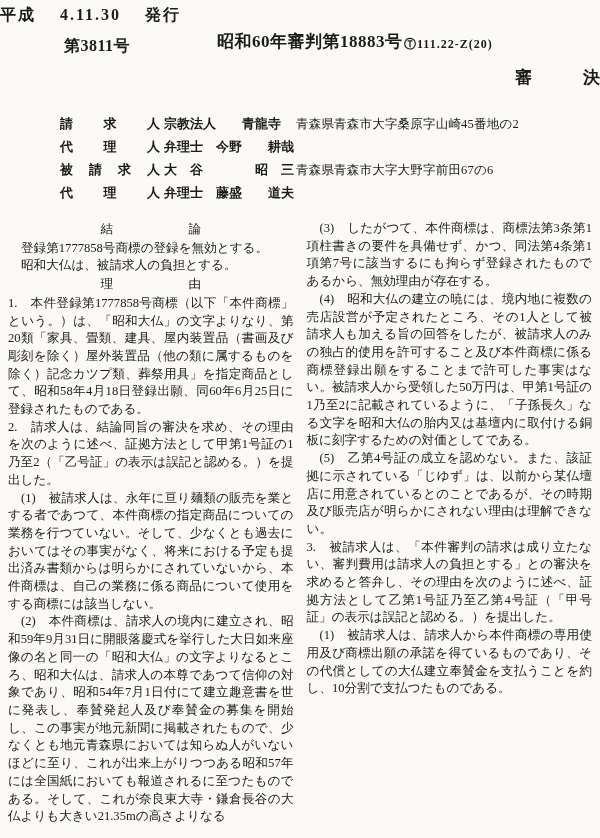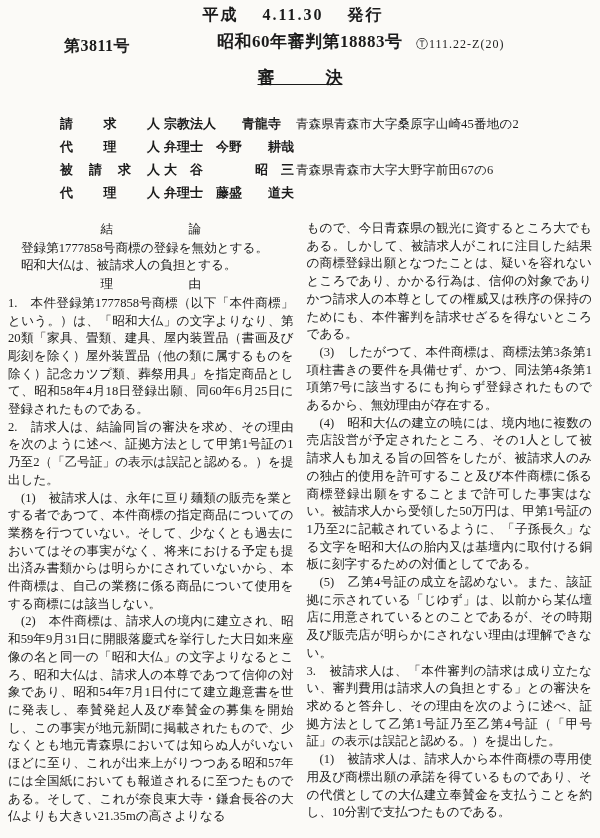--- a/index.html
+++ b/index.html
@@ -5,43 +5,43 @@
   html, body { margin: 0; padding: 0; }
   body {
     width: 600px; height: 838px; overflow: hidden;
     background: #fbfaf7;
     color: #1b1b1b;
     font-family: "Liberation Serif", "DejaVu Serif", serif;
   }
   .page { position: relative; width: 600px; height: 838px; }
 
   .pub-line {
-    text-align: center;
+    text-align: left;
     padding: 5px 14px 0 0;
     font-size: 16px;
     font-weight: bold;
     letter-spacing: 2px;
   }
   .case-line { position: relative; height: 26px; margin-top: 2px; }
   .issue-no {
     position: absolute; left: 64px; top: 8px;
     font-size: 16px; font-weight: bold; letter-spacing: 0.5px;
   }
   .case-no {
     position: absolute; left: 178px; top: 2px;
     font-size: 17px; font-weight: bold; letter-spacing: 0.5px; padding-left: 39px;
   }
   .class-code {
-    position: absolute; left: 416px; top: 8px;
-    font-size: 12px; font-weight: normal; letter-spacing: 1px;
+    position: absolute; left: 404px; top: 8px;
+    font-size: 12px; font-weight: bold; letter-spacing: 1px;
   }
   .doc-title {
     margin: 12px 0 0 0;
-    text-align: center;
-    font-size: 17px; font-weight: bold; text-decoration: underline;
+    text-align: right;
+    font-size: 17px; font-weight: bold;
   }
 
   .parties { margin: 26px 0 0 60px; font-size: 13px; }
   .party-row { display: flex; align-items: baseline; height: 23px; }
   .role {
     display: inline-block; width: 100px;
     text-align: justify; text-align-last: justify;
     font-weight: bold;
   }
   .pname { display: inline-block; width: 132px; margin-left: 4px; font-weight: bold; }
@@ -112,21 +112,20 @@
         <p class="block para">登録第1777858号商標の登録を無効とする。</p>
         <p class="block para">昭和大仏は、被請求人の負担とする。</p>
         <p class="block heading">理　　　　　　由</p>
         <p class="block flush">1.　本件登録第1777858号商標（以下「本件商標」という。）は、「昭和大仏」の文字よりなり、第20類「家具、畳類、建具、屋内装置品（書画及び彫刻を除く）屋外装置品（他の類に属するものを除く）記念カツプ類、葬祭用具」を指定商品として、昭和58年4月18日登録出願、同60年6月25日に登録されたものである。</p>
         <p class="block flush">2.　請求人は、結論同旨の審決を求め、その理由を次のように述べ、証拠方法として甲第1号証の1乃至2（「乙号証」の表示は誤記と認める。）を提出した。</p>
         <p class="block para">(1)　被請求人は、永年に亘り麺類の販売を業とする者であつて、本件商標の指定商品についての業務を行つていない。そして、少なくとも過去においてはその事実がなく、将来における予定も提出済み書類からは明らかにされていないから、本件商標は、自己の業務に係る商品について使用をする商標には該当しない。</p>
         <p class="block para">(2)　本件商標は、請求人の境内に建立され、昭和59年9月31日に開眼落慶式を挙行した大日如来座像の名と同一の「昭和大仏」の文字よりなるところ、昭和大仏は、請求人の本尊であつて信仰の対象であり、昭和54年7月1日付にて建立趣意書を世に発表し、奉賛発起人及び奉賛金の募集を開始し、この事実が地元新聞に掲載されたもので、少なくとも地元青森県においては知らぬ人がいないほどに至り、これが出来上がりつつある昭和57年には全国紙においても報道されるに至つたものである。そして、これが奈良東大寺・鎌倉長谷の大仏よりも大きい21.35mの高さよりなる</p>
       </div>
     <div class="col">
 
-    <p class="block flush">もので、今日青森県の観光に資するところ大でもある。しかして、被請求人がこれに注目した結果の商標登録出願となつたことは、疑いを容れないところであり、かかる行為は、信仰の対象でありかつ請求人の本尊としての権威又は秩序の保持のためにも、本件審判を請求せざるを得ないところである。</p>
         <p class="block para">(3)　したがつて、本件商標は、商標法第3条第1項柱書きの要件を具備せず、かつ、同法第4条第1項第7号に該当するにも拘らず登録されたものであるから、無効理由が存在する。</p>
         <p class="block para">(4)　昭和大仏の建立の暁には、境内地に複数の売店設営が予定されたところ、その1人として被請求人も加える旨の回答をしたが、被請求人のみの独占的使用を許可すること及び本件商標に係る商標登録出願をすることまで許可した事実はない。被請求人から受領した50万円は、甲第1号証の1乃至2に記載されているように、「子孫長久」なる文字を昭和大仏の胎内又は基壇内に取付ける銅板に刻字するための対価としてである。</p>
         <p class="block para">(5)　乙第4号証の成立を認めない。また、該証拠に示されている「じゆず」は、以前から某仏壇店に用意されているとのことであるが、その時期及び販売店が明らかにされない理由は理解できない。</p>
         <p class="block flush">3.　被請求人は、「本件審判の請求は成り立たない、審判費用は請求人の負担とする」との審決を求めると答弁し、その理由を次のように述べ、証拠方法として乙第1号証乃至乙第4号証（「甲号証」の表示は誤記と認める。）を提出した。</p>
         <p class="block para">(1)　被請求人は、請求人から本件商標の専用使用及び商標出願の承諾を得ているものであり、その代償としての大仏建立奉賛金を支払うことを約し、10分割で支払つたものである。</p>
       </div>
   </div>
 
 </div>
 

